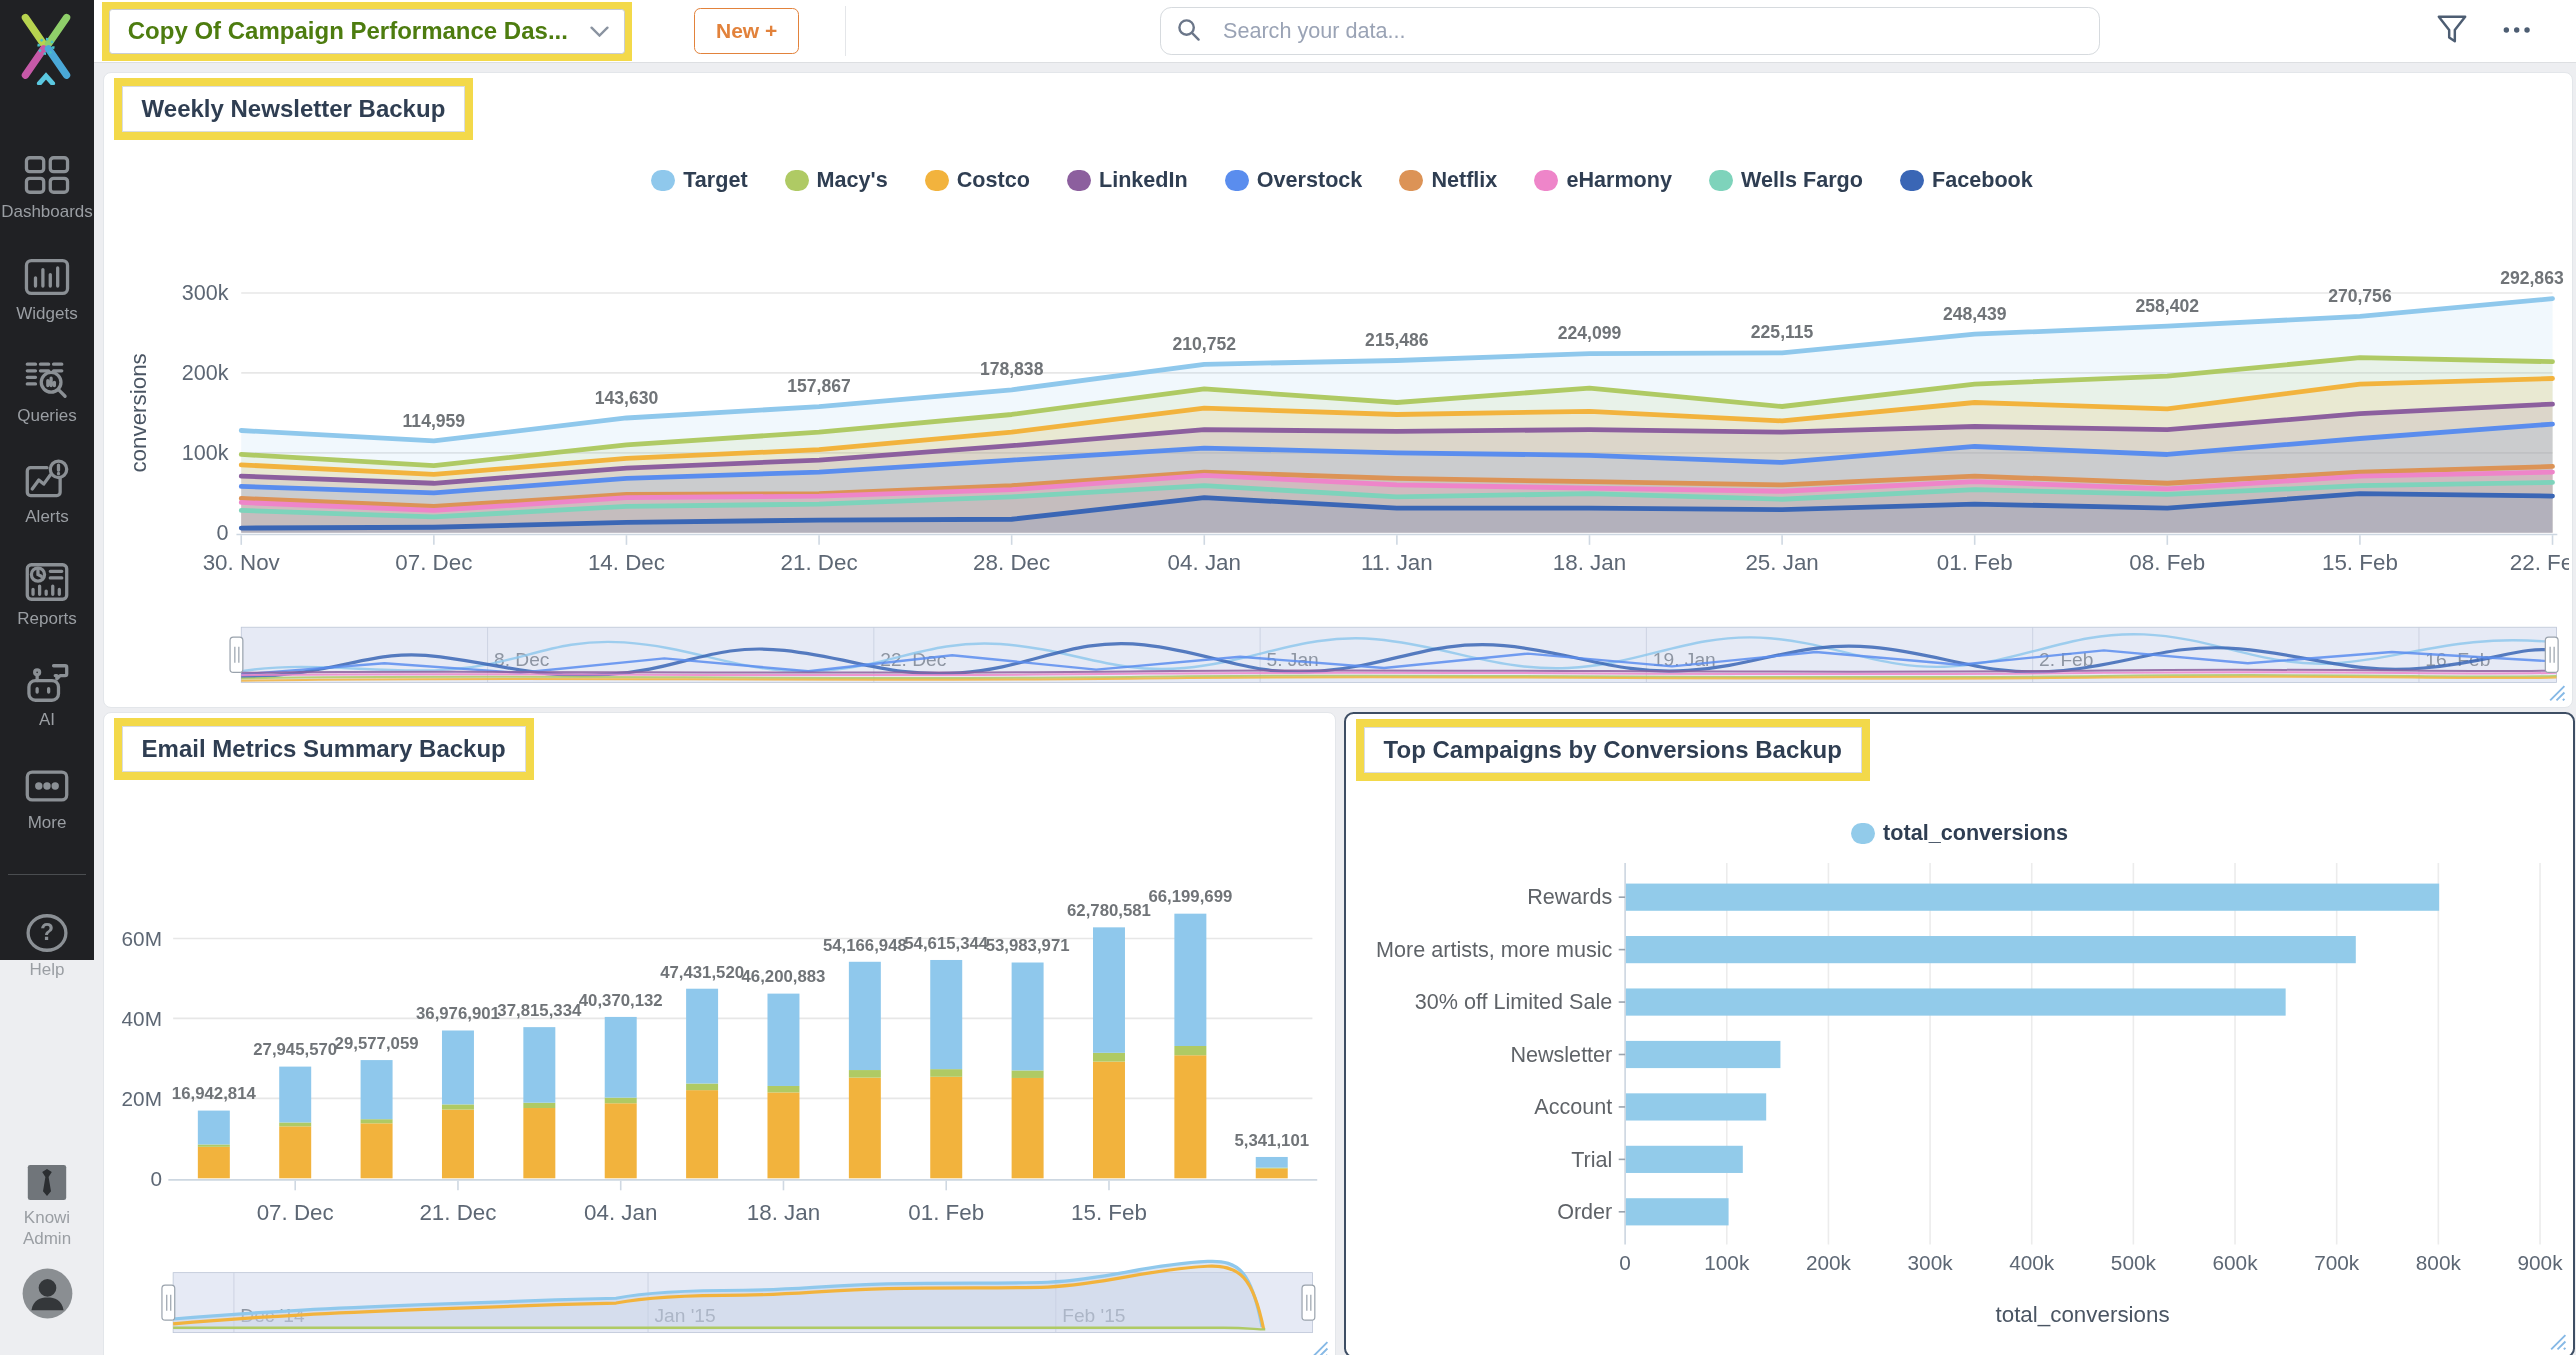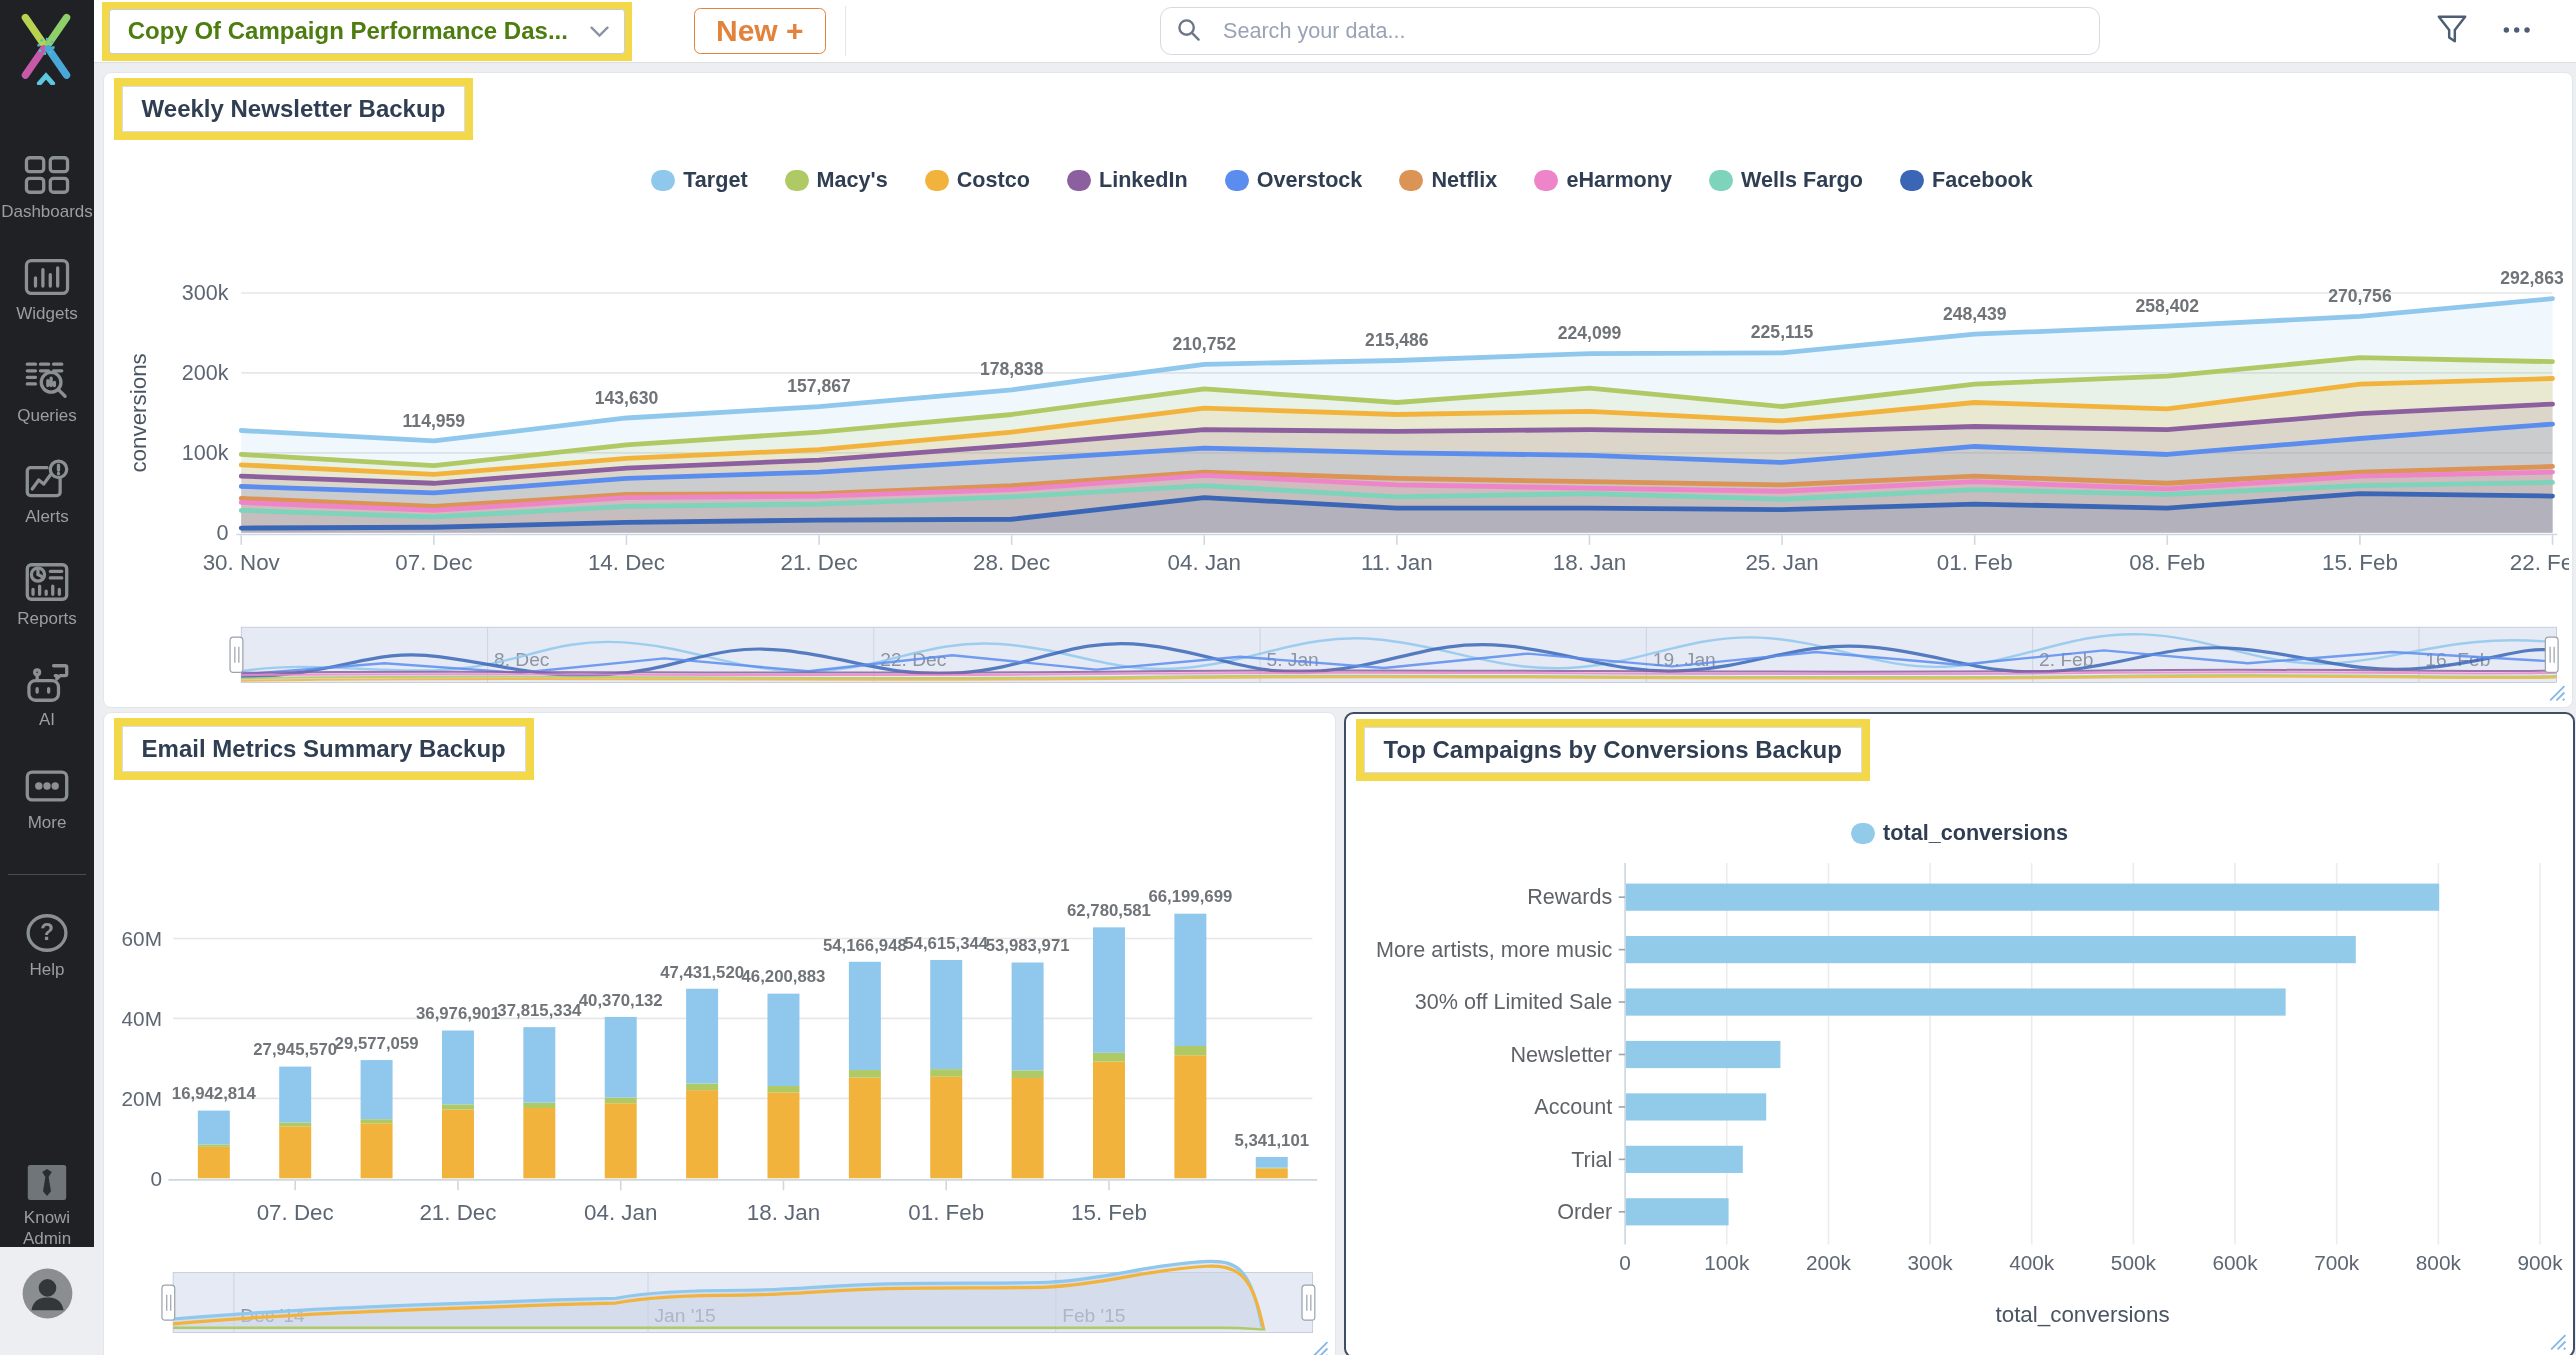--- a/index.html
+++ b/index.html
@@ -1,36 +1,36 @@
 <!DOCTYPE html>
 <html style="font-size:12.8px"><head>
 <meta charset="utf-8">
 <style>
   html,body{margin:0;padding:0;}
   body{width:2576px;height:1355px;overflow:hidden;background:#edeef1;
        font-family:"Liberation Sans","DejaVu Sans",sans-serif;position:relative;}
   svg text{font-family:"Liberation Sans","DejaVu Sans",sans-serif;}
 
   
-  .sidebar{position:absolute;left:0;top:0;width:94px;height:1247px;background:#202124;z-index:10;}
+  .sidebar{position:absolute;left:0;top:0;width:94px;height:960px;background:#202124;z-index:10;}
   .logo{position:absolute;left:11.2px;top:11.2px;width:70px;height:74px;}
   .nav-item{position:absolute;left:0;width:94px;text-align:center;cursor:pointer;}
   .nav-item .nav-label{display:block;font-size:17px;color:#9a9ea3;margin-top:3.2px;}
   .nav-item svg{display:inline-block;}
   .nav-divider{position:absolute;left:8px;top:874px;width:78px;height:0.8px;background:#4a4d50;}
   .admin-label{font-size:17px;color:#9a9ea3;line-height:21px;}
 
   
   .topbar{position:absolute;left:94px;top:0;width:2482px;height:62px;background:#fff;border-bottom:0.8px solid #dddfe2;}
   .title-hl{position:absolute;left:8px;top:1.6px;background:#F3D94A;padding:7.2px;}
   .title-box{background:#fff;border:0.8px solid #c9cdd3;border-radius:3.2px;height:43px;display:flex;align-items:center;
              padding:0 14.4px 0 17.6px;font-size:24px;font-weight:bold;color:#4d7c0f;cursor:pointer;white-space:nowrap;}
   .title-box .chev{margin-left:22.4px;display:inline-flex;}
   .new-btn{position:absolute;left:600px;top:8px;height:46px;padding:0 21px;border:1.6px solid #e2823b;border-radius:6.4px;
-           background:#fff;color:#e2823b;font-size:30px;font-weight:bold;cursor:pointer;}
+           background:#fff;color:#e2823b;font-size:21px;font-weight:bold;cursor:pointer;}
   .tb-divider{position:absolute;left:751px;top:6.4px;width:0.8px;height:50px;background:#e4e6e9;}
   .search{position:absolute;left:1066px;top:7.2px;width:906px;height:46px;border:1.6px solid #d6dade;border-radius:11.2px;
           display:flex;align-items:center;padding:0 16px;gap:20px;background:#fff;}
   .search input{border:none;outline:none;font-size:21.6px;color:#3c4858;flex:1;background:transparent;}
   .search input::placeholder{color:#9aa3b5;}
   .filter-ic{position:absolute;left:2342px;top:14.4px;cursor:pointer;}
   .more-ic{position:absolute;left:2406px;top:22.4px;cursor:pointer;}
 
   
   .widget{position:absolute;background:#fff;border:1.6px solid #e3e6ea;border-radius:8px;}

